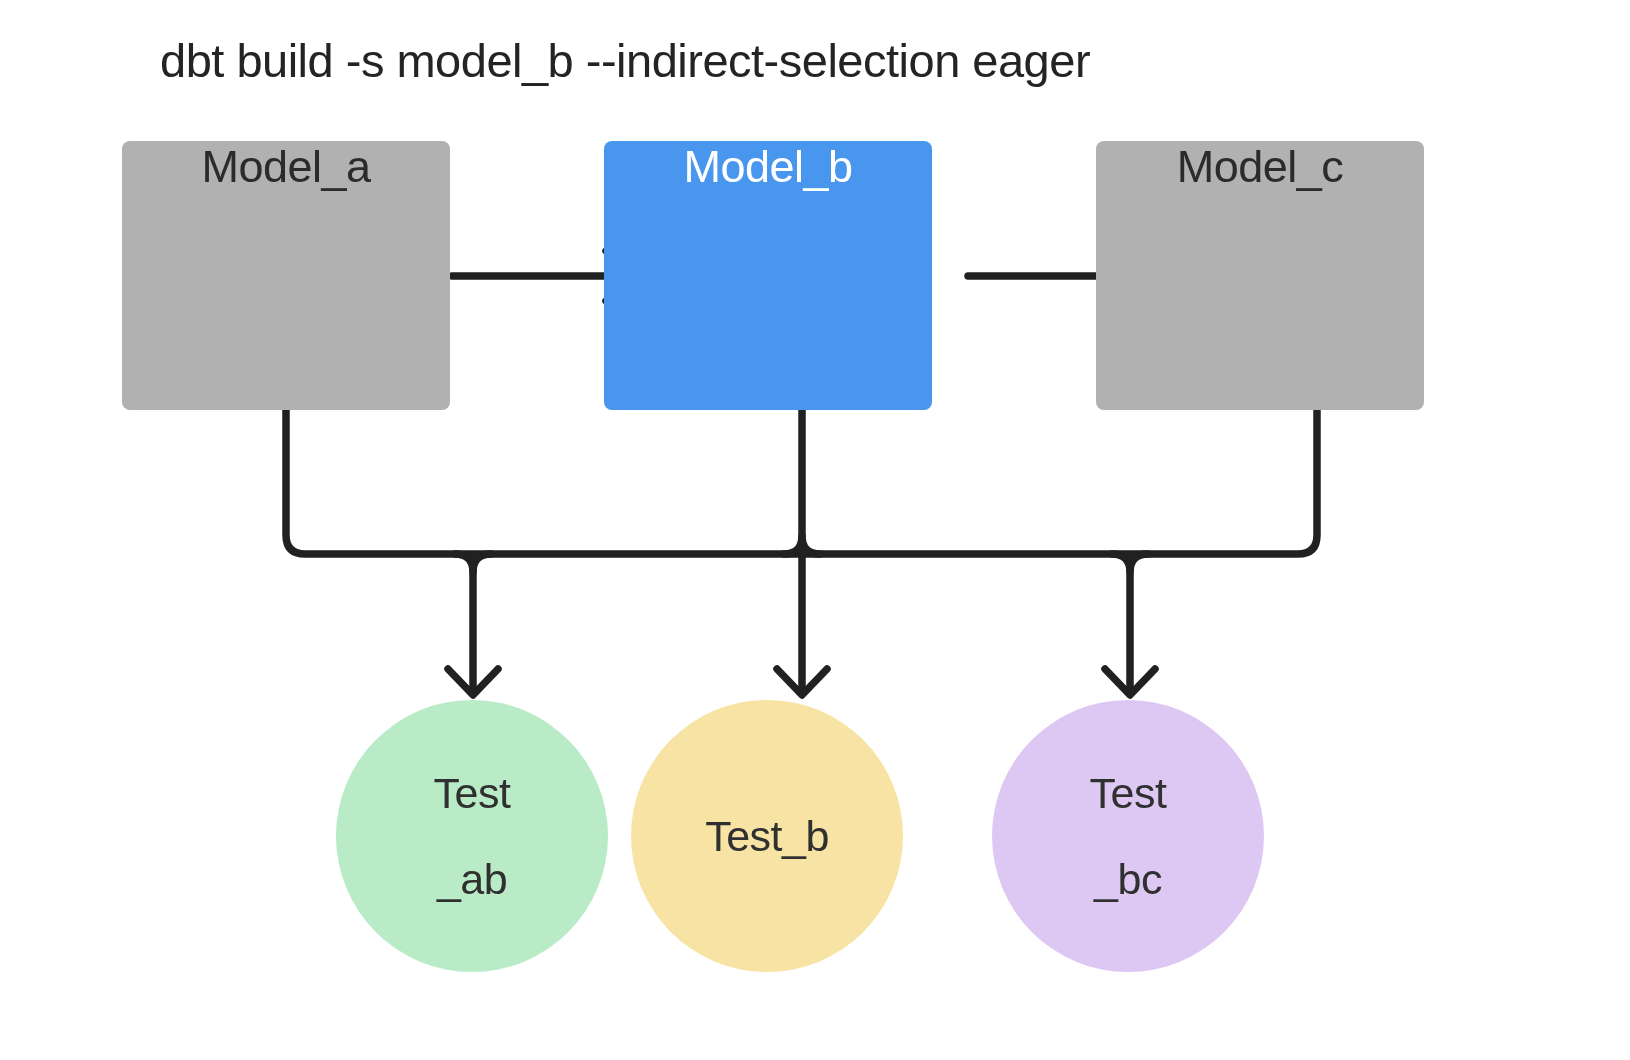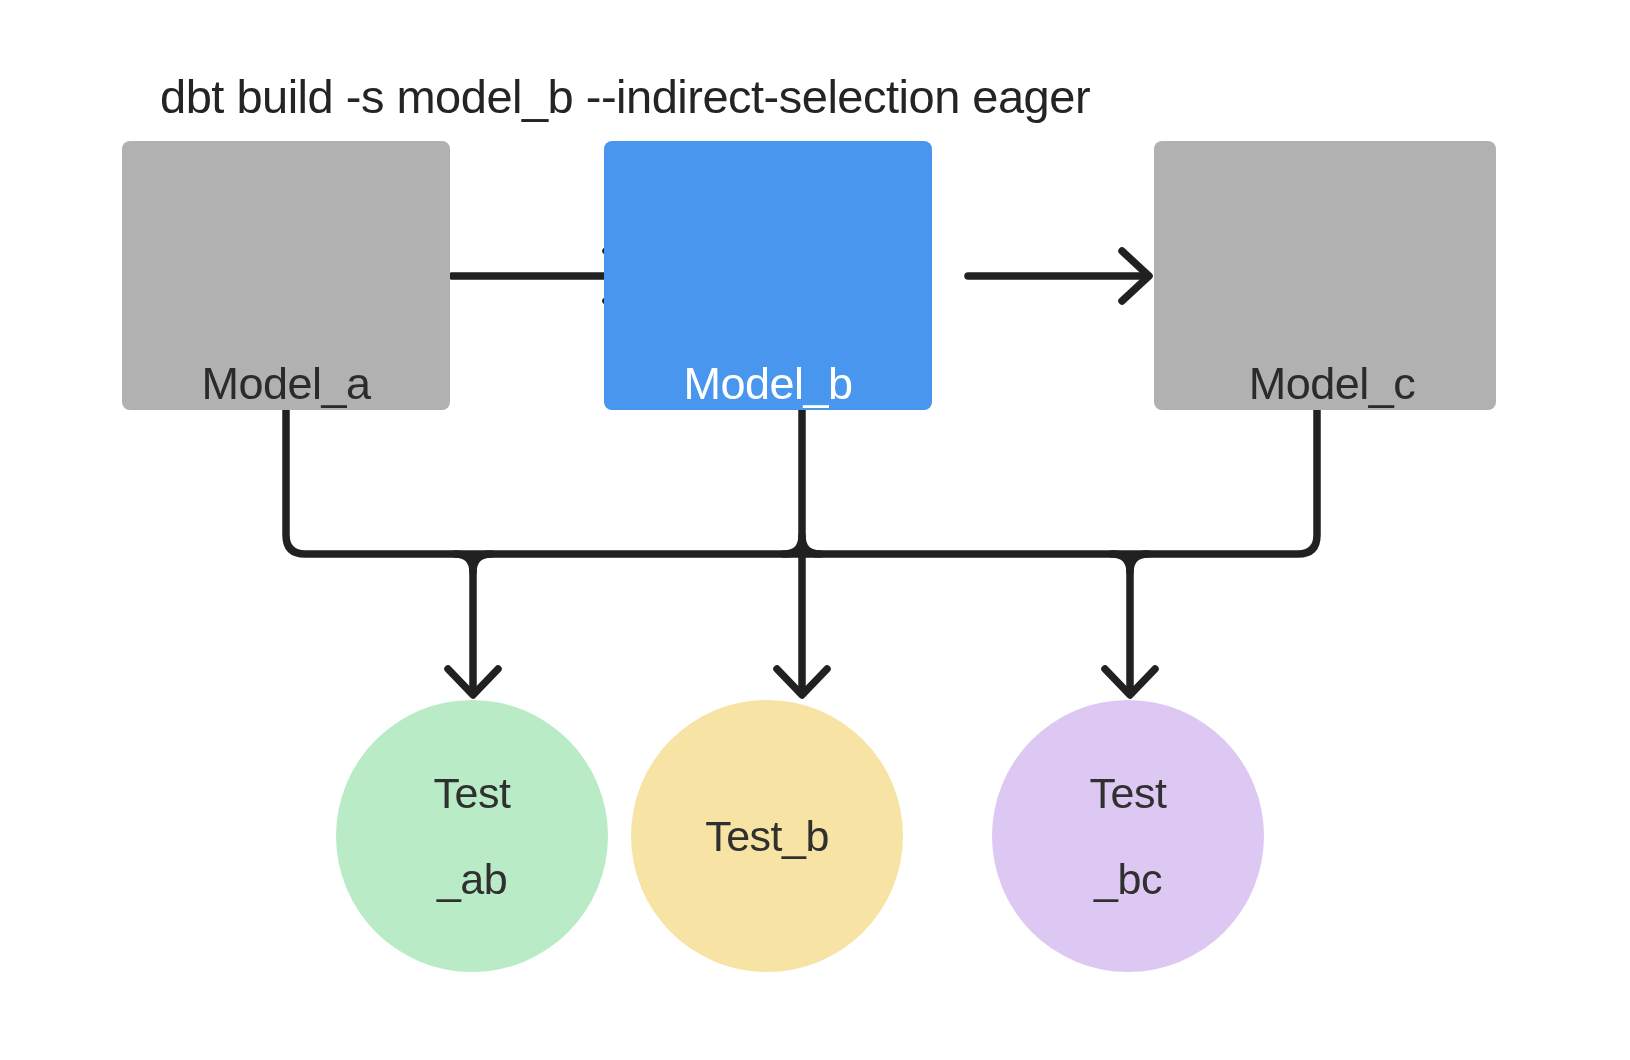--- a/index.html
+++ b/index.html
@@ -15,35 +15,35 @@
   }
   html,body{margin:0;padding:0;background:var(--canvas-bg);}
   .canvas{
     position:relative;width:1630px;height:1060px;overflow:hidden;
     background:var(--canvas-bg);
     font-family:"Liberation Sans","DejaVu Sans",sans-serif;
   }
   .title{
     position:absolute;left:160px;top:34px;
     font-size:47px;line-height:1.15;font-weight:500;
-    letter-spacing:-0.5px;color:#242424;white-space:nowrap;margin-top:36px;
+    letter-spacing:-0.5px;color:#242424;white-space:nowrap;
   }
   .connectors{position:absolute;left:0;top:0;width:1630px;height:1060px;}
   .connectors path{
     fill:none;stroke:var(--line);stroke-width:7.5;
     stroke-linecap:round;stroke-linejoin:round;
   }
   .model-node{
     position:absolute;top:141px;width:328px;height:269px;
-    border-radius:8px;display:flex;align-items:flex-end;justify-content:center;
+    border-radius:8px;display:flex;align-items:flex-start;justify-content:center;
     font-size:45px;font-weight:500;letter-spacing:-0.5px;
   }
   .model-a{left:122px;background:var(--node-gray);color:var(--text-dark);}
   .model-b{left:604px;background:var(--node-blue);color:var(--text-light);}
-  .model-c{left:1154px;background:var(--node-gray);color:var(--text-dark);padding-left:14px;}
+  .model-c{left:1096px;background:var(--node-gray);color:var(--text-dark);}
   .test-node{
     position:absolute;top:700px;width:272px;height:272px;border-radius:50%;
     display:flex;flex-direction:column;align-items:center;justify-content:center;
     font-size:43px;font-weight:500;letter-spacing:-0.5px;color:#303030;
     text-align:center;line-height:86px;
   }
   .test-ab{left:336px;background:var(--test-green);}
   .test-b{left:631px;background:var(--test-yellow);}
   .test-bc{left:992px;background:var(--test-purple);}
   .test-line{display:block;height:86px;line-height:86px;}

